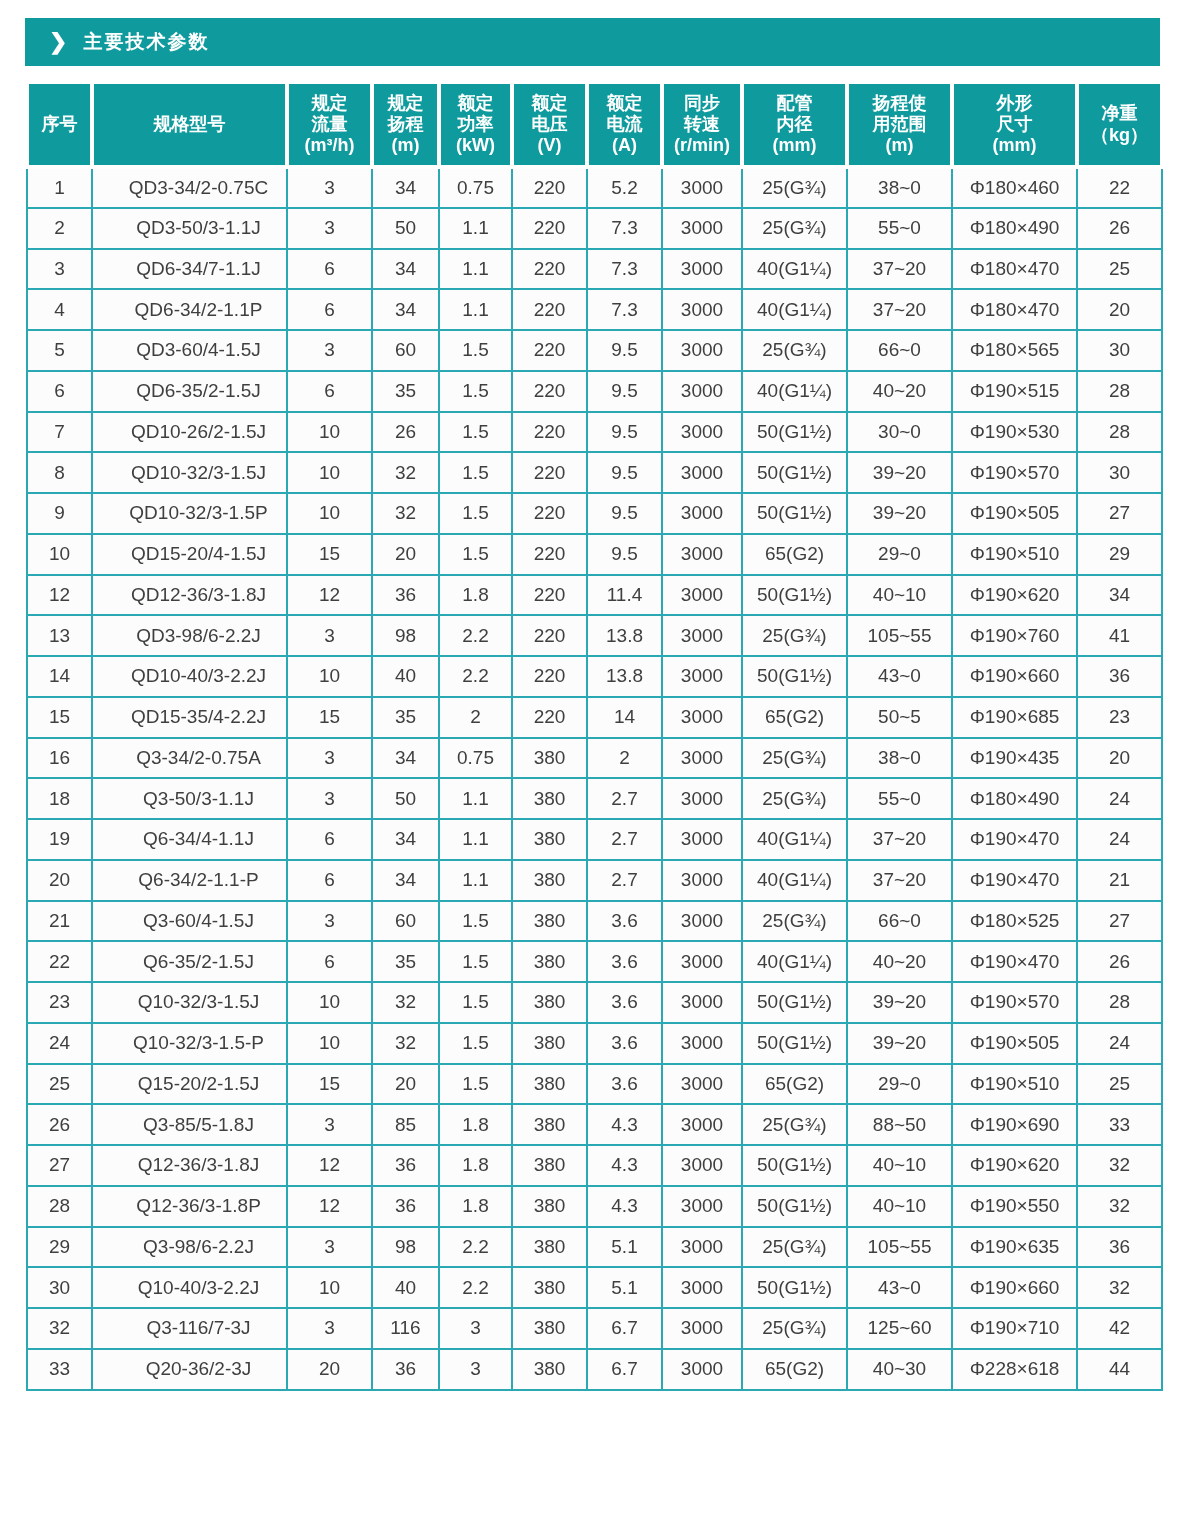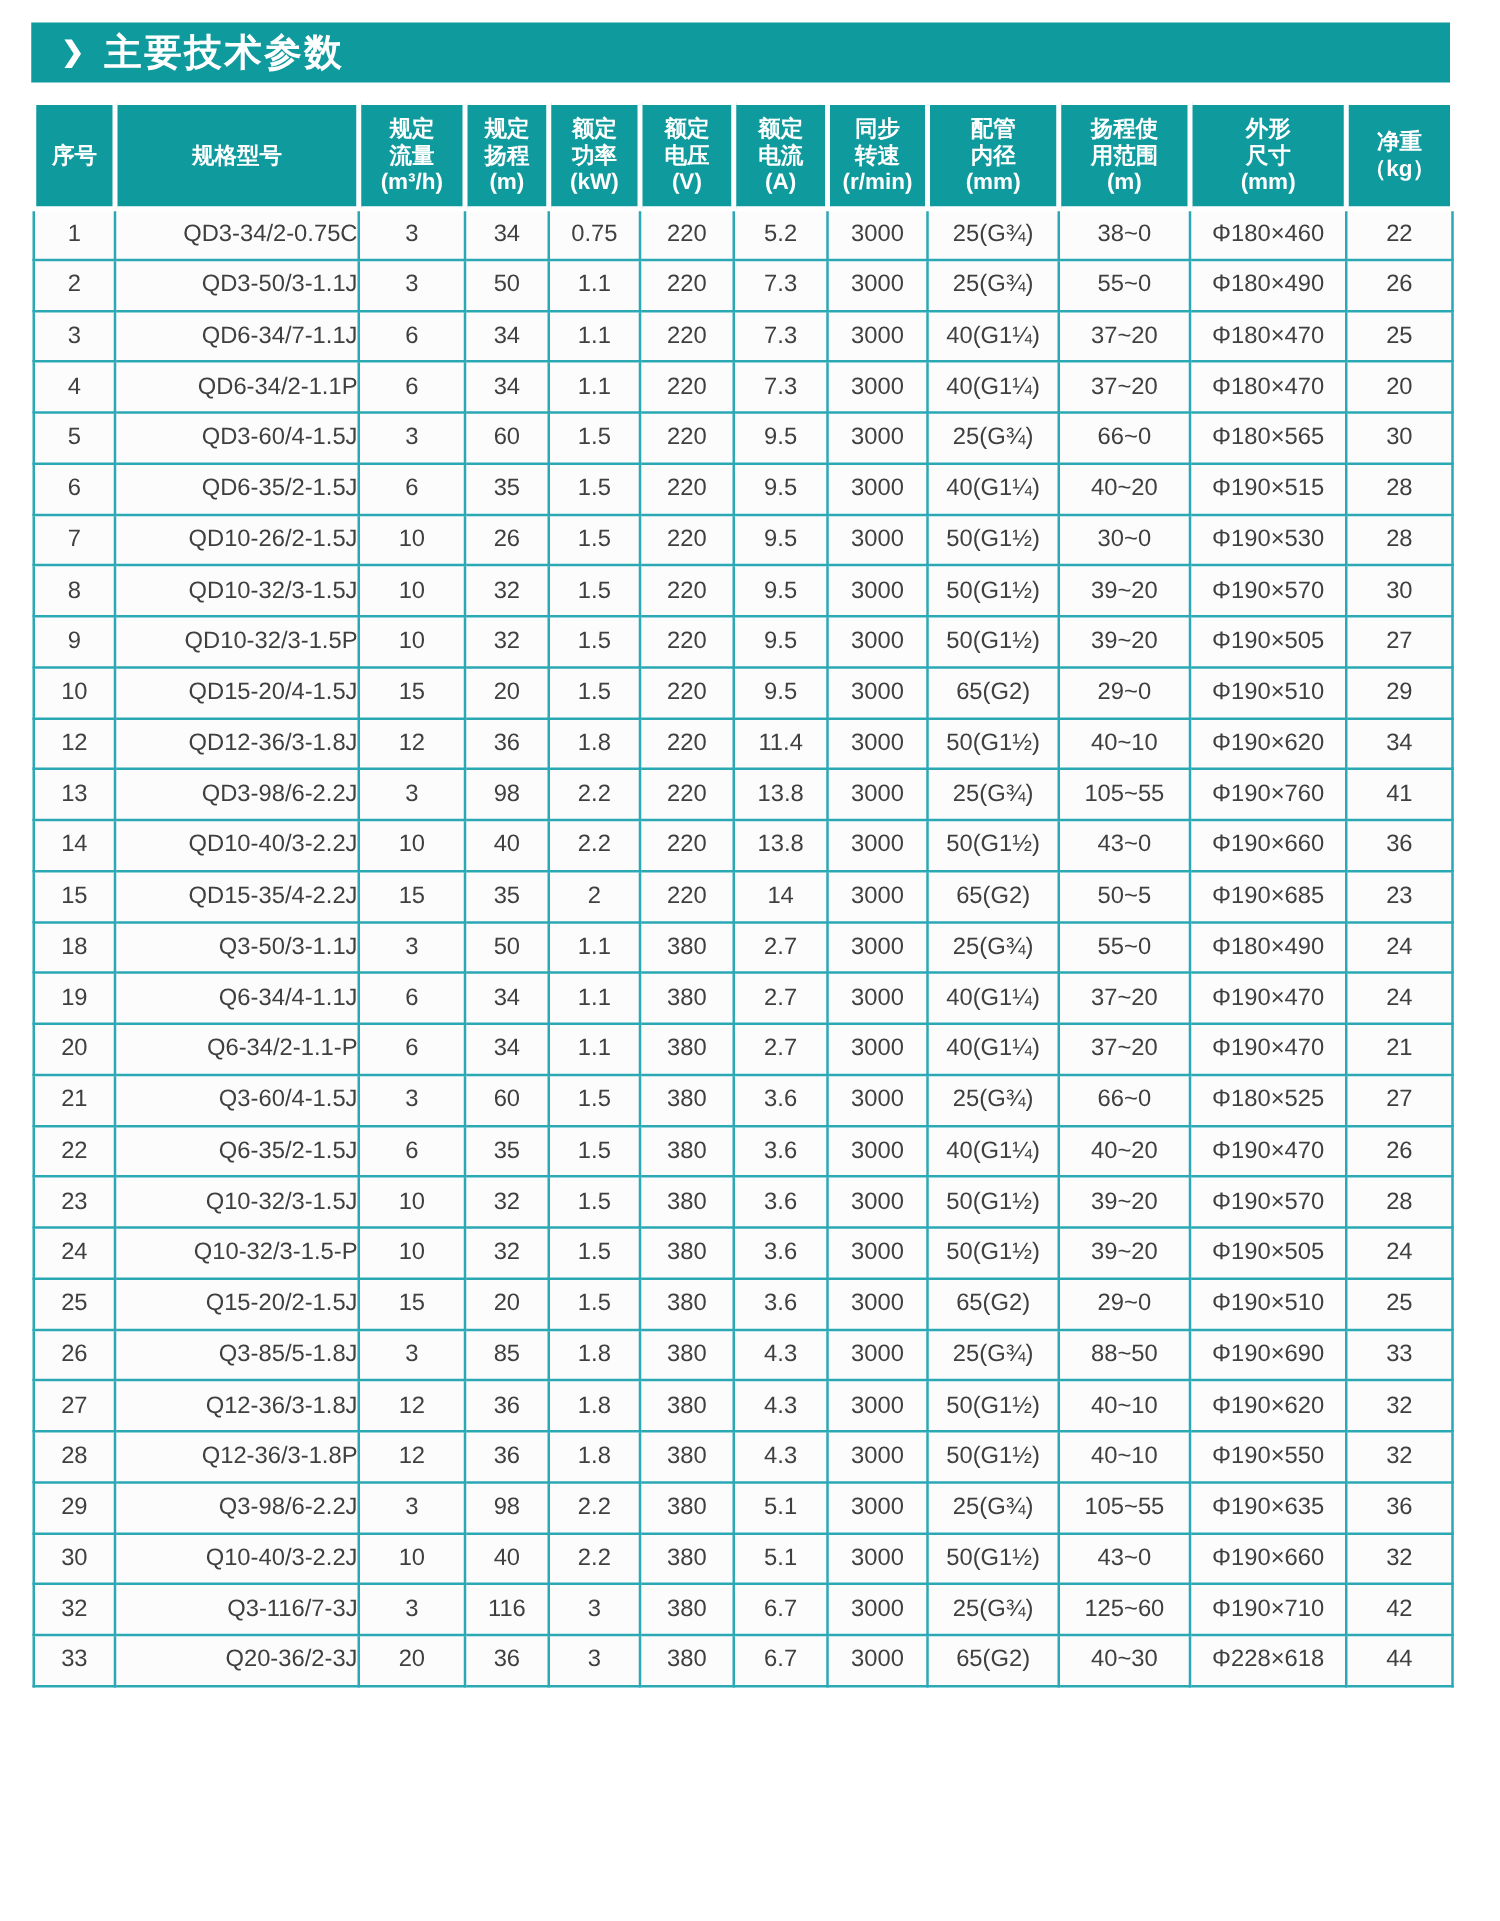--- a/index.html
+++ b/index.html
@@ -24,21 +24,21 @@
   }
   .title-arrow {
     font-size: 22px;
     font-weight: bold;
     margin-left: 24px;
     margin-right: 16px;
     line-height: 1;
   }
   .title-text {
     margin: 0;
-    font-size: 30px;
+    font-size: 19px;
     font-weight: bold;
     letter-spacing: 2px;
   }
 
   table.spec {
     position: absolute;
     left: 25px; top: 80px;
     width: 1135px;
     border-collapse: collapse;
     table-layout: fixed;
@@ -61,21 +61,21 @@
     font-size: 19px;
     color: #3f3f3f;
     text-align: center;
     vertical-align: middle;
     height: 40.75px;
     padding: 0;
     white-space: nowrap;
     overflow: hidden;
   }
   tbody td.model {
-    text-align: right;
+    text-align: center;
     padding-left: 18px;
   }
 </style>
 </head>
 <body>
 
 <div class="title-bar">
   <span class="title-arrow">❯</span>
   <h1 class="title-text">主要技术参数</h1>
 </div>
@@ -302,20 +302,34 @@
         <td>2</td>
         <td>220</td>
         <td>14</td>
         <td>3000</td>
         <td>65(G2)</td>
         <td>50~5</td>
         <td>Φ190×685</td>
         <td>23</td>
       </tr>
       <tr>
+        <td>16</td>
+        <td class="model">Q3-34/2-0.75A</td>
+        <td>3</td>
+        <td>34</td>
+        <td>0.75</td>
+        <td>380</td>
+        <td>2</td>
+        <td>3000</td>
+        <td>25(G¾)</td>
+        <td>38~0</td>
+        <td>Φ190×435</td>
+        <td>20</td>
+      </tr>
+      <tr>
         <td>18</td>
         <td class="model">Q3-50/3-1.1J</td>
         <td>3</td>
         <td>50</td>
         <td>1.1</td>
         <td>380</td>
         <td>2.7</td>
         <td>3000</td>
         <td>25(G¾)</td>
         <td>55~0</td>

